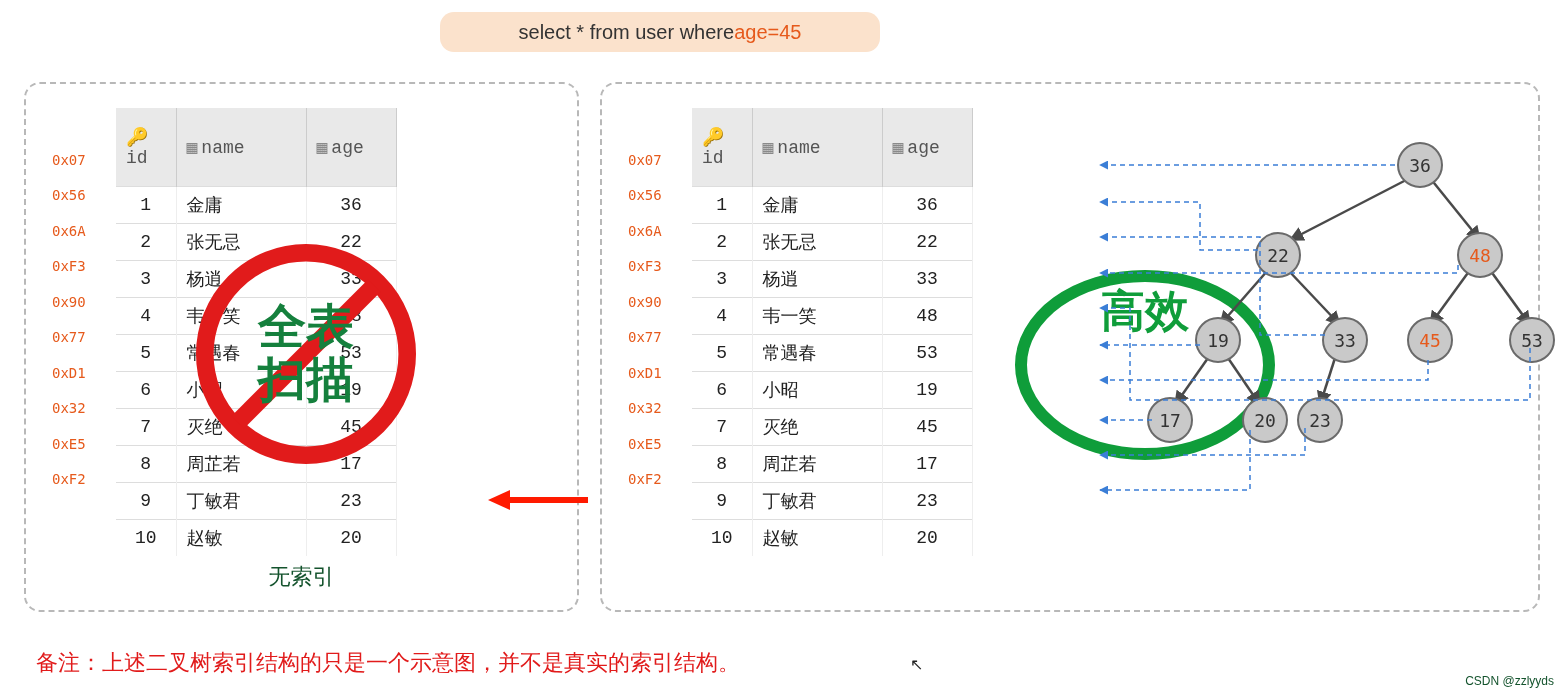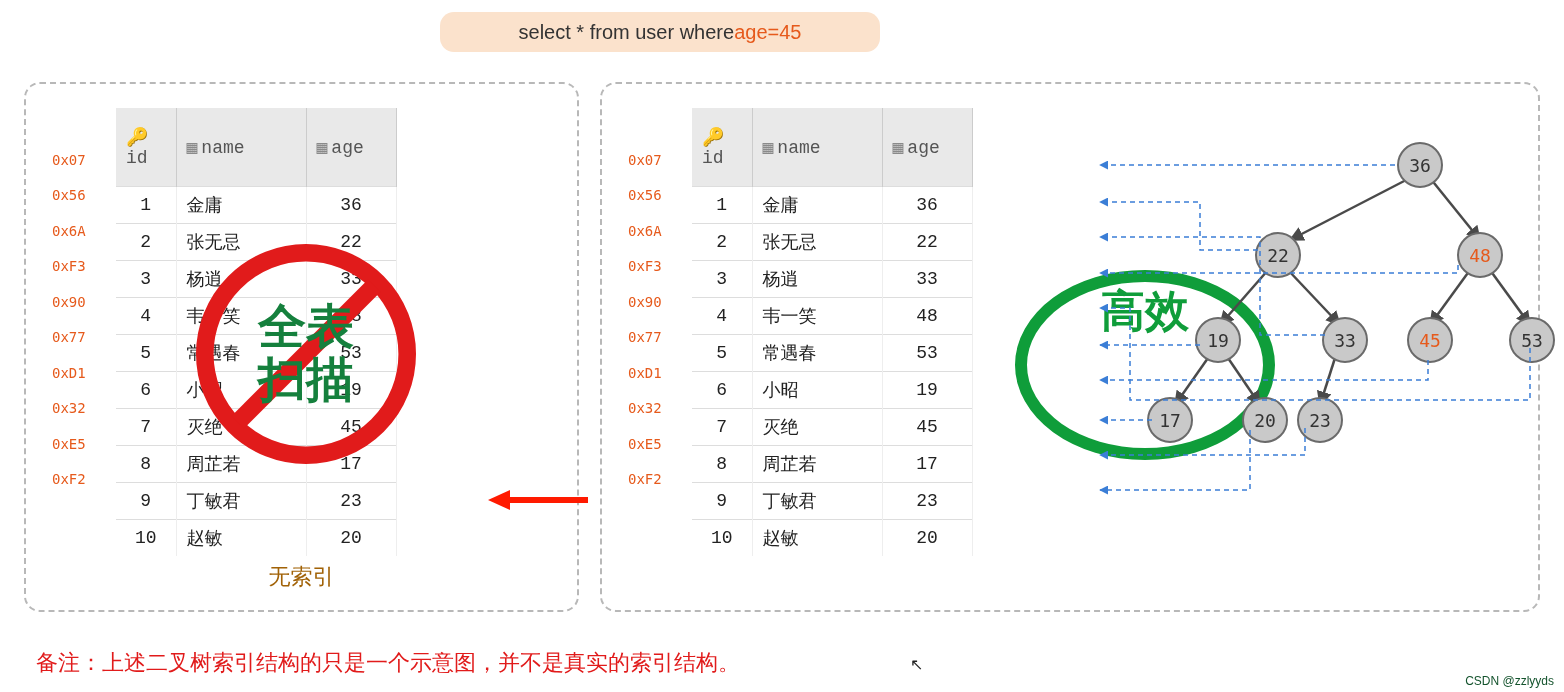--- a/index.html
+++ b/index.html
@@ -61,21 +61,21 @@
     display: flex; flex-direction: column;
     font-family: "Consolas",monospace;
     font-size: 14px; color: #e65a1c;
   }
   .addr-col span { height: 35.5px; display:flex; align-items:center;}
   .panel-caption {
     position: absolute;
     left: 0; right: 0; bottom: 18px;
     text-align: center;
     font-size: 22px;
-    color: #a16207;
+    color: #14532d;
   }
   .panel.right .panel-caption { left: 450px; right: auto; width: 200px; }
   .prohibit {
     position: absolute;
     left: 170px; top: 160px;
     width: 220px; height: 220px;
   }
   .prohibit svg { width: 100%; height: 100%; }
   .prohibit-text {
     position: absolute;

